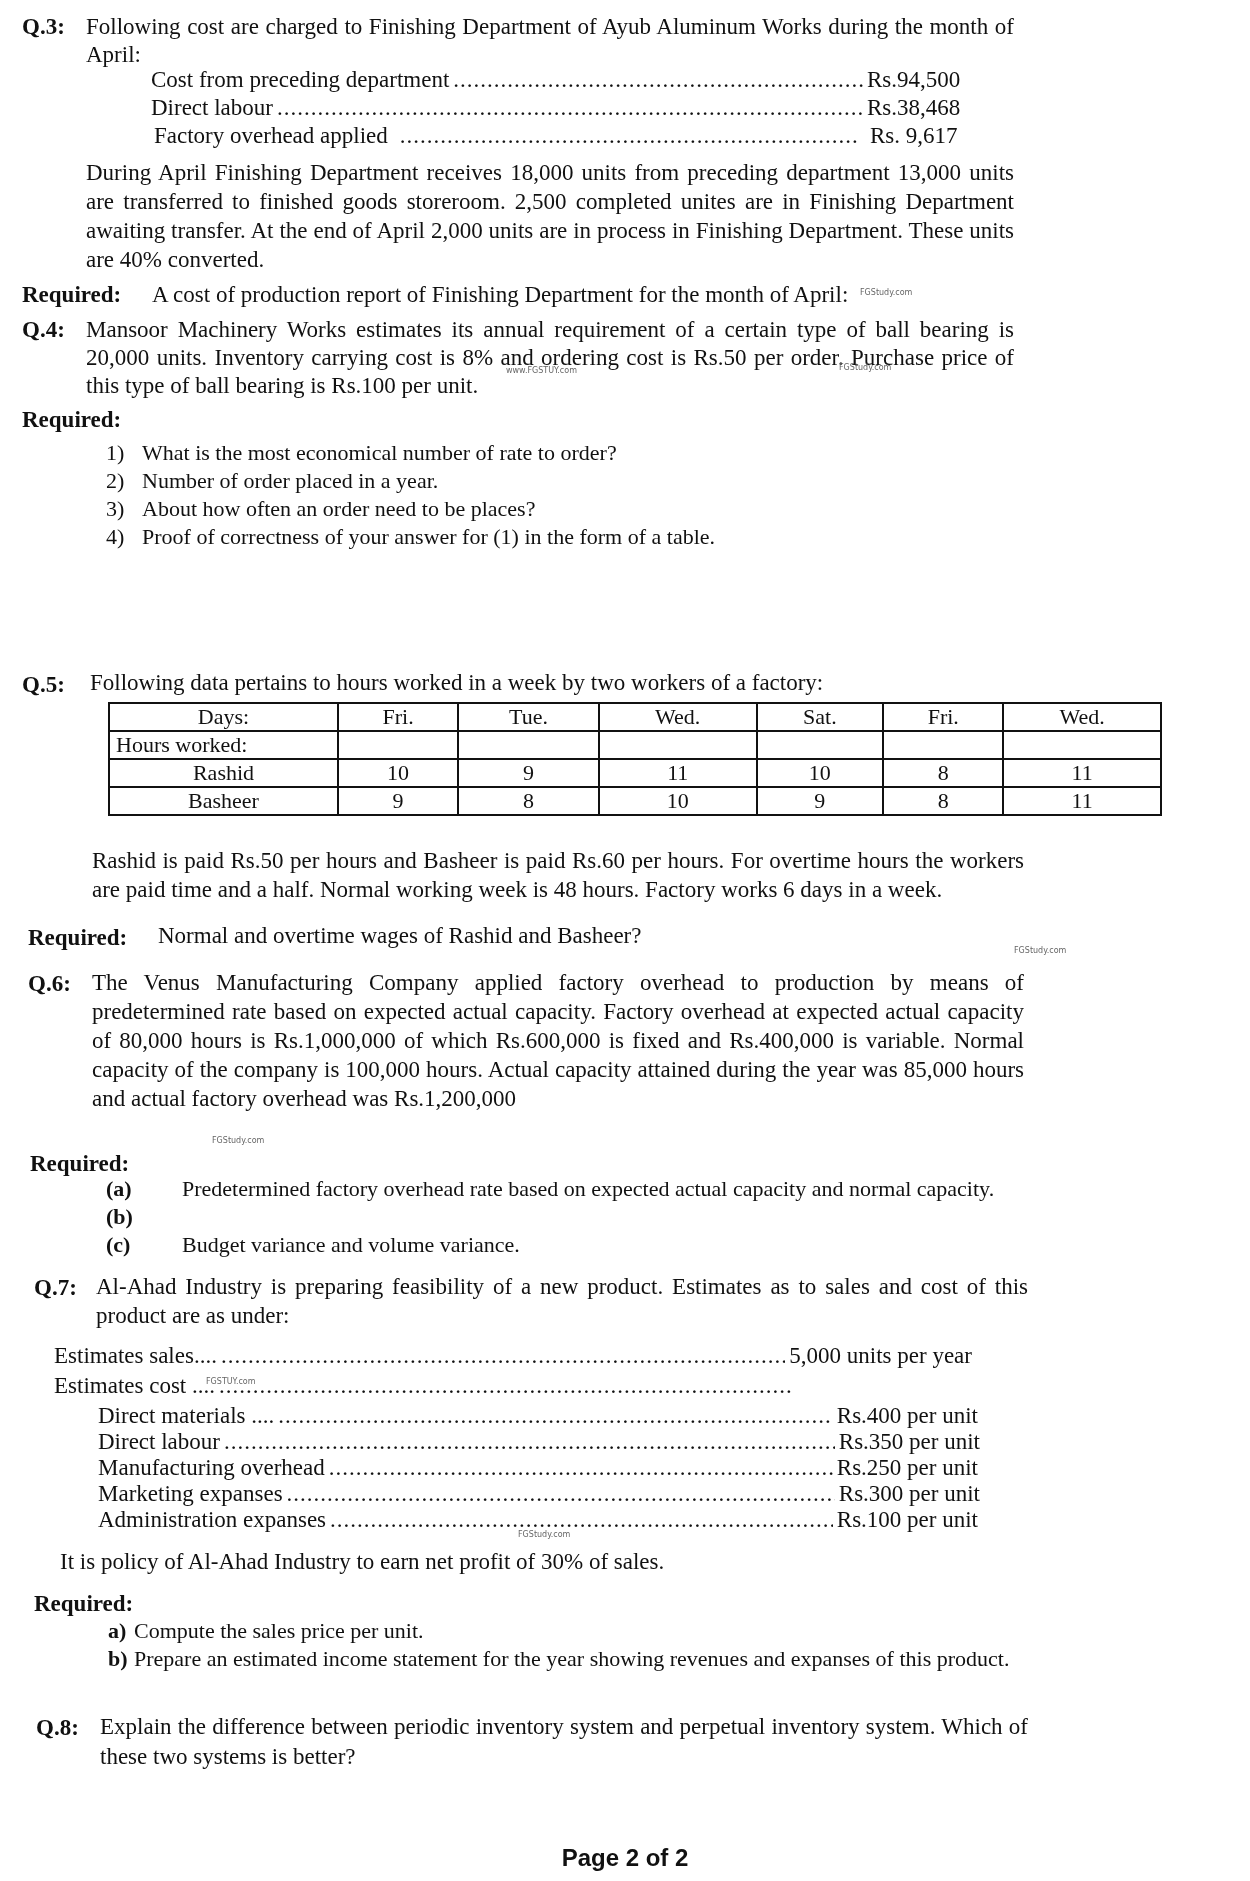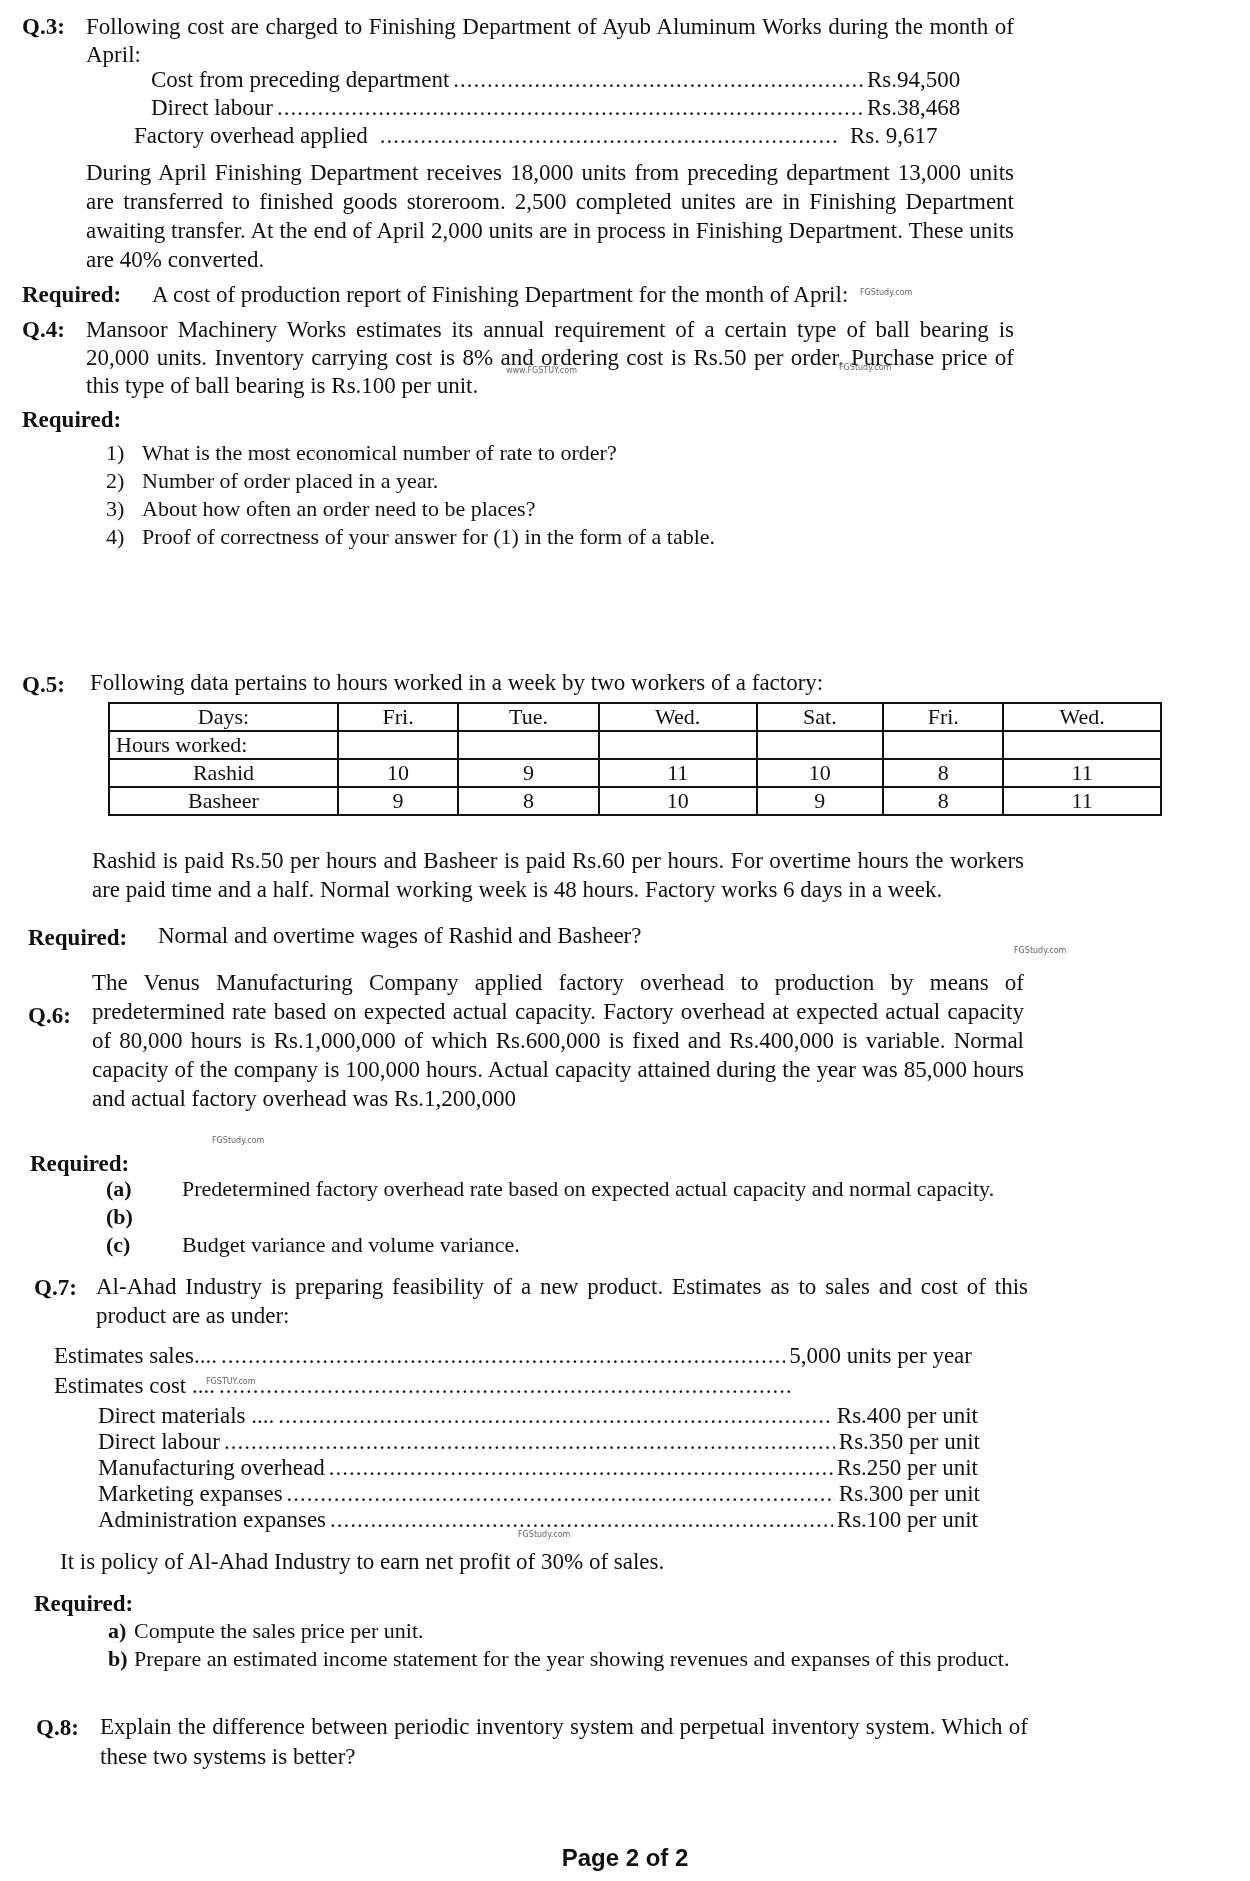--- a/index.html
+++ b/index.html
@@ -42,21 +42,21 @@
 <div class="leader" style="left:151px;top:66px;width:808px;">
   <span class="lbl">Cost from preceding department</span>
     <span class="dots"></span>
     <span class="val" style="width:92px">Rs.94,500</span>
 </div>
 <div class="leader" style="left:151px;top:94px;width:808px;">
   <span class="lbl">Direct labour</span>
     <span class="dots"></span>
     <span class="val" style="width:92px">Rs.38,468</span>
 </div>
-<div class="leader" style="left:134px;top:122px;width:808px;gap:8px;">
+<div class="leader" style="left:154px;top:122px;width:808px;gap:8px;">
   <span class="lbl">Factory overhead applied</span>
     <span class="dots"></span>
     <span class="val" style="width:92px">Rs. 9,617</span>
 </div>
 <div class="qtext" style="left:86px;top:158px;width:928px;line-height:29px;">During April Finishing Department receives 18,000 units from preceding department 13,000 units are transferred to finished goods storeroom. 2,500 completed unites are in Finishing Department awaiting transfer. At the end of April 2,000 units are in process in Finishing Department. These units are 40% converted.</div>
 <div class="req" style="left:22px;top:281px;">Required:</div>
 <div class="qtext" style="left:152px;top:281px;">A cost of production report of Finishing Department for the month of April:</div>
 <div class="wm" style="left:836px;top:288px;">FGStudy.com</div>
 
 <div class="qnum" style="left:22px;top:316px;">Q.4:</div>
@@ -123,21 +123,21 @@
     <td>8</td>
     <td>11</td>
   </tr>
 </tbody>
   </table>
 <div class="qtext" style="left:92px;top:846px;width:932px;line-height:29px;">Rashid is paid Rs.50 per hours and Basheer is paid Rs.60 per hours. For overtime hours the workers are paid time and a half. Normal working week is 48 hours. Factory works 6 days in a week.</div>
 <div class="req" style="left:28px;top:924px;">Required:</div>
 <div class="qtext" style="left:158px;top:922px;">Normal and overtime wages of Rashid and Basheer?</div>
 <div class="wm" style="left:990px;top:946px;">FGStudy.com</div>
 
-<div class="qnum" style="left:28px;top:970px;margin-top:32px;">Q.6:</div>
+<div class="qnum" style="left:28px;top:970px;">Q.6:</div>
 <div class="qtext" style="left:92px;top:968px;width:932px;line-height:29px;">The Venus Manufacturing Company applied factory overhead to production by means of predetermined rate based on expected actual capacity. Factory overhead at expected actual capacity of 80,000 hours is Rs.1,000,000 of which Rs.600,000 is fixed and Rs.400,000 is variable. Normal capacity of the company is 100,000 hours. Actual capacity attained during the year was 85,000 hours and actual factory overhead was Rs.1,200,000</div>
 <div class="wm" style="left:188px;top:1136px;">FGStudy.com</div>
 <div class="req" style="left:30px;top:1150px;">Required:</div>
 <div class="list wide" style="left:106px;top:1176px;">
   <div class="row">
       <span class="idx b">(a)</span>
       <span>Predetermined factory overhead rate based on expected actual capacity and normal capacity.</span>
     </div>
   <div class="row">
       <span class="idx b">(b)</span>

